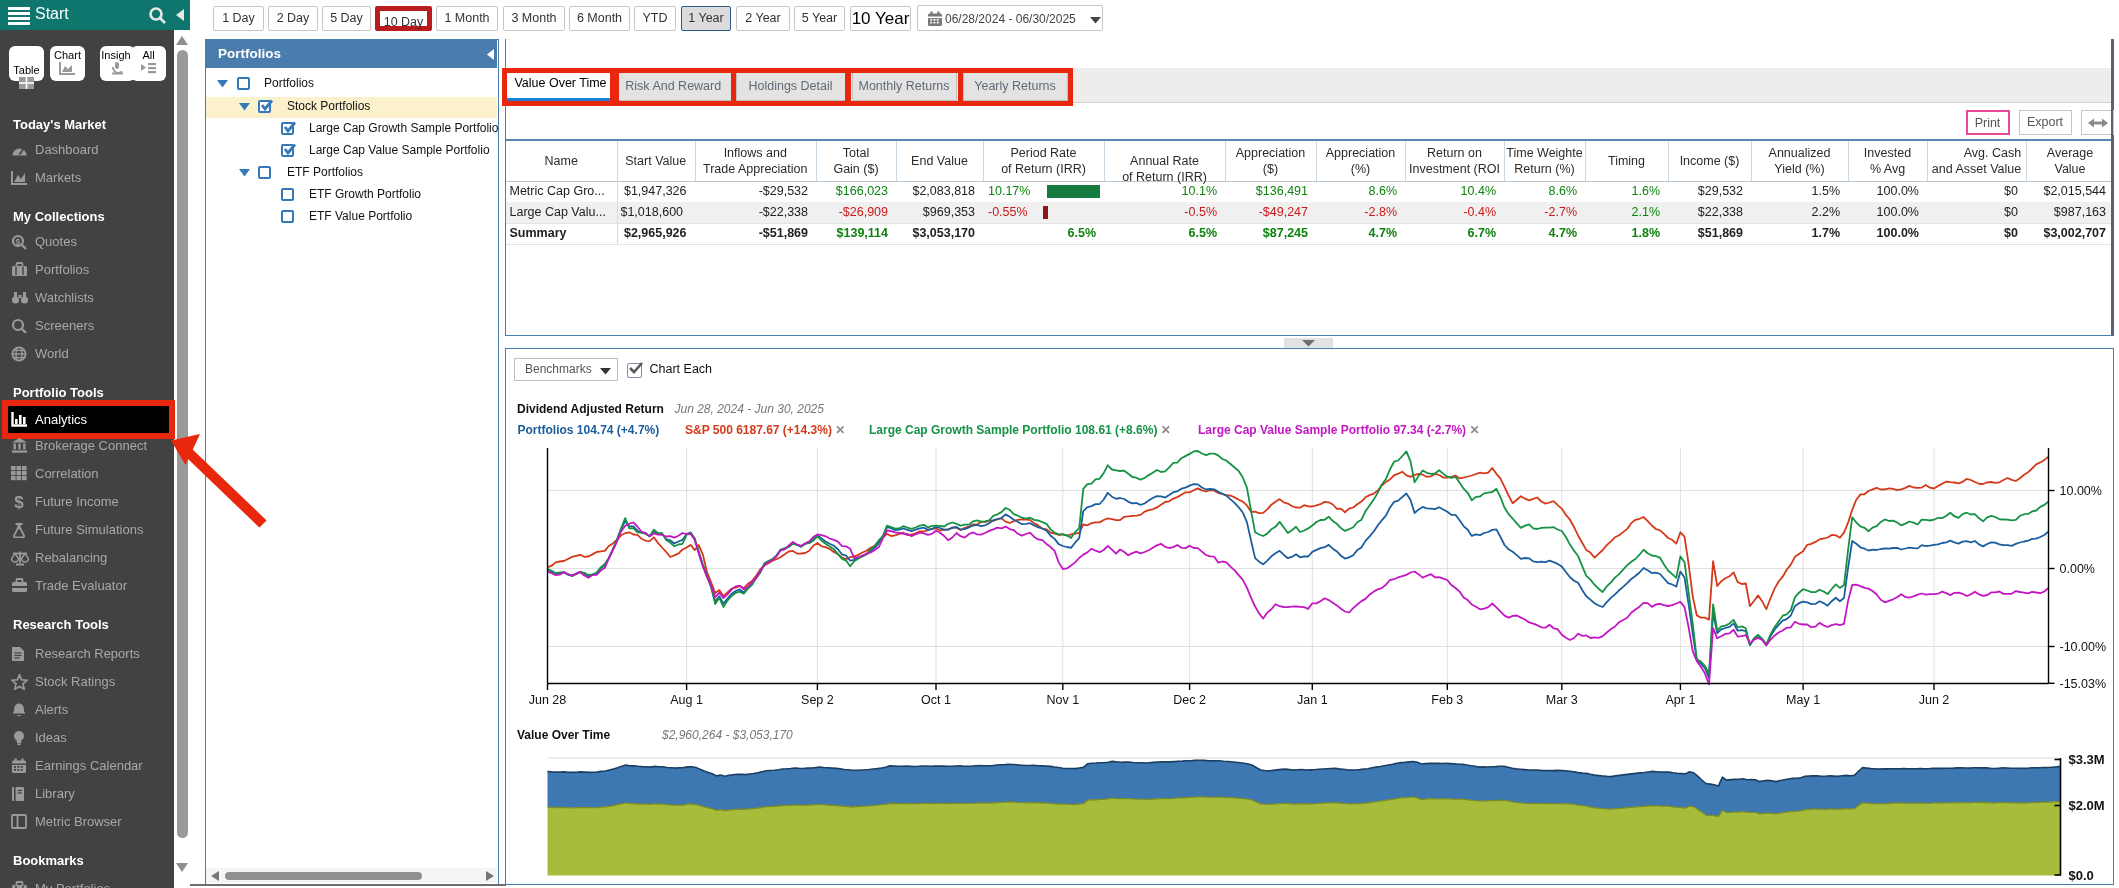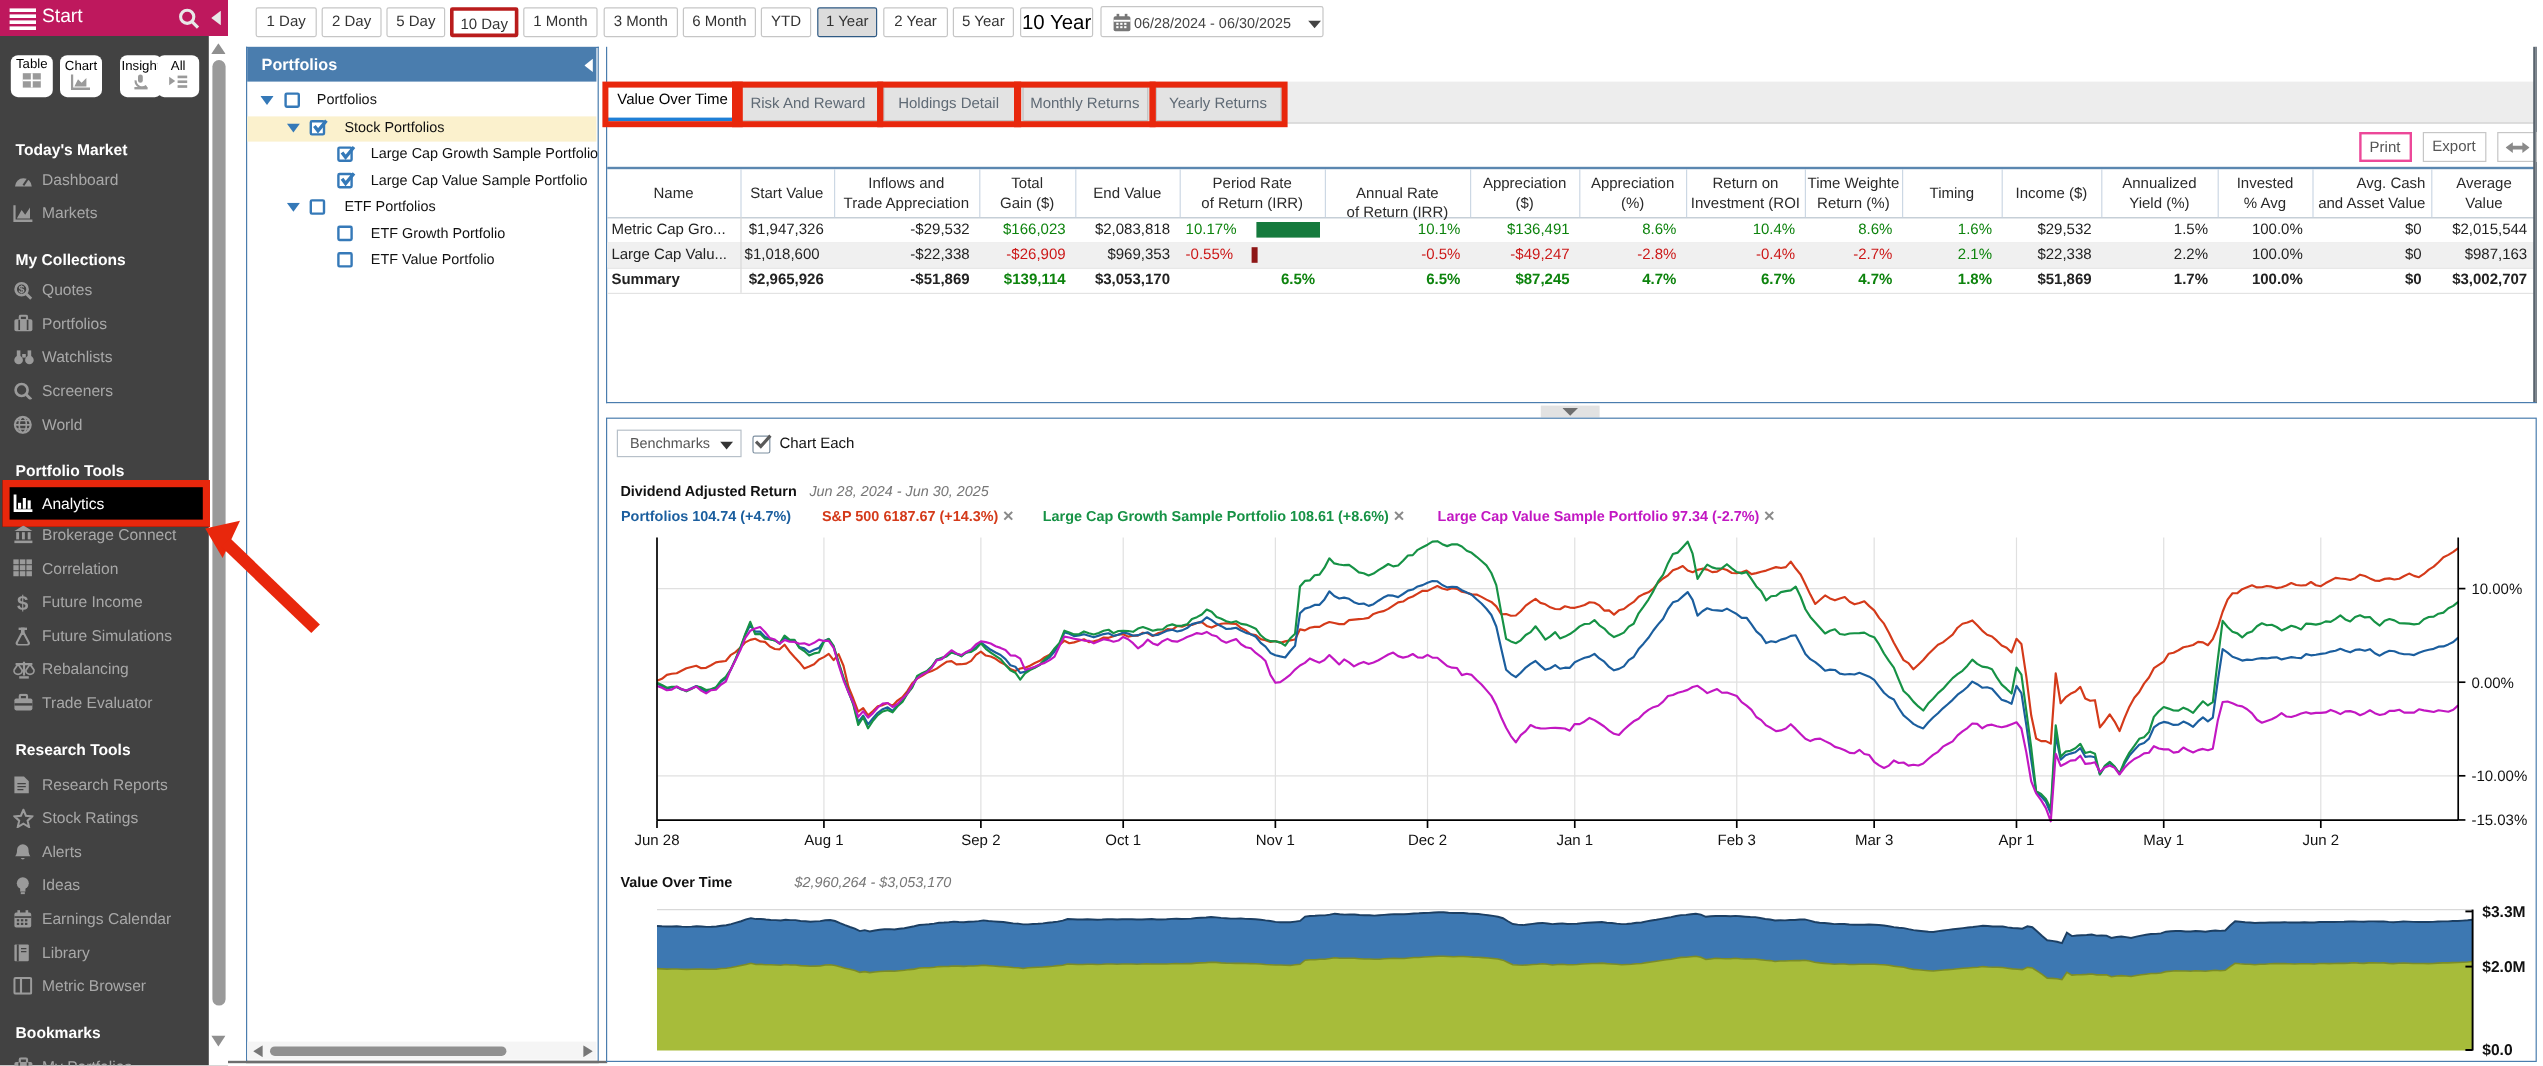--- a/index.html
+++ b/index.html
@@ -1,19 +1,19 @@
 <!DOCTYPE html>
 <html><head><meta charset="utf-8"><style>
 *{margin:0;padding:0;box-sizing:border-box}
 html,body{width:2119px;height:888px;font-family:"Liberation Sans",sans-serif;background:#fff;overflow:hidden;position:relative}
 .abs{position:absolute;white-space:nowrap}
 </style></head><body>
 
 <div class="abs" style="left:0;top:0;width:190px;height:888px;background:#424242">
-<div class="abs" style="left:0;top:0;width:190px;height:30px;background:#be185d">
+<div class="abs" style="left:0;top:0;width:190px;height:30px;background:#0f766e">
 <div class="abs" style="left:8px;top:7px;width:22px;height:16px">
         <div style="height:3px;background:#fff;margin-bottom:2px"></div>
         <div style="height:3px;background:#fff;margin-bottom:2px"></div>
         <div style="height:3px;background:#fff;margin-bottom:2px"></div>
         <div style="height:3px;background:#fff"></div>
       </div>
 <div class="abs" style="left:35px;top:5px;color:#fff;font-size:16px">Start</div>
 <svg class="abs" style="left:148px;top:6px" width="19" height="19">
         <circle cx="8" cy="8" r="5.5" fill="none" stroke="#e8e8e8" stroke-width="2.6"></circle>
         <line x1="12" y1="12" x2="17" y2="17" stroke="#e8e8e8" stroke-width="2.6"></line>
@@ -24,21 +24,21 @@
 </div>
 <div class="abs" style="left:174px;top:30px;width:16px;height:858px;background:#fff">
 <svg class="abs" style="left:2px;top:6px" width="12" height="10">
         <polygon points="6,0 12,9 0,9" fill="#8f8f8f"></polygon>
       </svg>
 <div class="abs" style="left:2.5px;top:20px;width:11px;height:788px;background:#9a9a9a;border-radius:6px"></div>
 <svg class="abs" style="left:2px;top:833px" width="12" height="10">
         <polygon points="0,0 12,0 6,9" fill="#8f8f8f"></polygon>
       </svg>
 </div>
-<div class="abs" style="left:9px;top:46px;width:35px;height:35px;background:#fff;border-radius:6px;text-align:center"><div style="font-size:11px;color:#000;margin-top:2px">Table</div><svg width="17" height="14" style="margin-top:0">
+<div class="abs" style="left:9px;top:46px;width:35px;height:35px;background:#fff;border-radius:6px;text-align:center"><div style="font-size:11px;color:#000;margin-top:18px">Table</div><svg width="17" height="14" style="margin-top:0">
         <rect x="1" y="1" width="15" height="12" fill="#9a9a9a"></rect>
         <line x1="8.5" y1="1" x2="8.5" y2="13" stroke="#fff" stroke-width="1.6"></line>
         <line x1="1" y1="7" x2="16" y2="7" stroke="#fff" stroke-width="1.6"></line>
       </svg></div>
 <div class="abs" style="left:50px;top:46px;width:35px;height:35px;background:#fff;border-radius:6px;text-align:center"><div style="font-size:11px;color:#000;margin-top:3px">Chart</div><svg width="17" height="14">
         <polyline points="1,1 1,13 16,13" stroke="#9a9a9a" stroke-width="2" fill="none"></polyline>
         <polygon points="3,11 6,5 9,8 13,4 13,11" fill="#9a9a9a"></polygon>
       </svg></div>
 <div class="abs" style="left:100px;top:46px;width:35px;height:35px;background:#fff;border-radius:6px;text-align:center"><div style="font-size:11px;color:#000;margin-top:3px">Insight</div><svg width="17" height="14">
         <rect x="6" y="1" width="4" height="7" rx="2" fill="#9a9a9a"></rect>
@@ -207,21 +207,21 @@
       </svg></div>
     <div class="abs" style="left:35px;top:881px;color:#a8a8a8;font-size:13px">My Portfolios</div>
 </div>
 <svg class="abs" style="left:160px;top:425px;z-index:50" width="120" height="110">
     <polygon points="11,15.5 40,9 25.5,40" fill="#e8270c"></polygon>
     <polygon points="31.6,23.4 106.6,95.4 99.4,102.6 24.4,30.6" fill="#e8270c"></polygon>
   </svg>
 <div class="abs" style="left:213px;top:6px;width:51px;height:25px;background:#fff;border:1px solid #c6c6c6;border-radius:2px;font-size:12.5px;color:#333;text-align:center;line-height:23px">1 Day</div>
 <div class="abs" style="left:268px;top:6px;width:50px;height:25px;background:#fff;border:1px solid #c6c6c6;border-radius:2px;font-size:12.5px;color:#333;text-align:center;line-height:23px">2 Day</div>
 <div class="abs" style="left:322px;top:6px;width:49px;height:25px;background:#fff;border:1px solid #c6c6c6;border-radius:2px;font-size:12.5px;color:#333;text-align:center;line-height:23px">5 Day</div>
-<div class="abs" style="left:375px;top:6px;width:57px;height:25px;background:#fff;border:3px solid #b91c1c;border-radius:2px;font-size:12.5px;color:#333;text-align:center;line-height:23px">10 Day</div>
+<div class="abs" style="left:375px;top:6px;width:57px;height:25px;background:#fff;border:5px solid #b91c1c;border-radius:2px;font-size:12.5px;color:#333;text-align:center;line-height:23px">10 Day</div>
 <div class="abs" style="left:436px;top:6px;width:62px;height:25px;background:#fff;border:1px solid #c6c6c6;border-radius:2px;font-size:12.5px;color:#333;text-align:center;line-height:23px">1 Month</div>
 <div class="abs" style="left:503px;top:6px;width:62px;height:25px;background:#fff;border:1px solid #c6c6c6;border-radius:2px;font-size:12.5px;color:#333;text-align:center;line-height:23px">3 Month</div>
 <div class="abs" style="left:569px;top:6px;width:61px;height:25px;background:#fff;border:1px solid #c6c6c6;border-radius:2px;font-size:12.5px;color:#333;text-align:center;line-height:23px">6 Month</div>
 <div class="abs" style="left:634px;top:6px;width:42px;height:25px;background:#fff;border:1px solid #c6c6c6;border-radius:2px;font-size:12.5px;color:#333;text-align:center;line-height:23px">YTD</div>
 <div class="abs" style="left:681px;top:6px;width:50px;height:25px;background:#dcdcdc;border:1.5px solid #2f5a84;border-radius:2px;font-size:12.5px;color:#333;text-align:center;line-height:23px">1 Year</div>
 <div class="abs" style="left:736px;top:6px;width:54px;height:25px;background:#fff;border:1px solid #c6c6c6;border-radius:2px;font-size:12.5px;color:#333;text-align:center;line-height:23px">2 Year</div>
 <div class="abs" style="left:794px;top:6px;width:51px;height:25px;background:#fff;border:1px solid #c6c6c6;border-radius:2px;font-size:12.5px;color:#333;text-align:center;line-height:23px">5 Year</div>
 <div class="abs" style="left:850px;top:6px;width:61px;height:25px;background:#fff;border:1px solid #c6c6c6;border-radius:2px;font-size:17px;color:#000000;text-align:center;line-height:23px">10 Year</div>
 <div class="abs" style="left:917px;top:5px;width:186px;height:26px;background:#fff;border:1px solid #c6c6c6;border-radius:2px">
     <svg class="abs" style="left:9px;top:5px" width="16" height="16">

